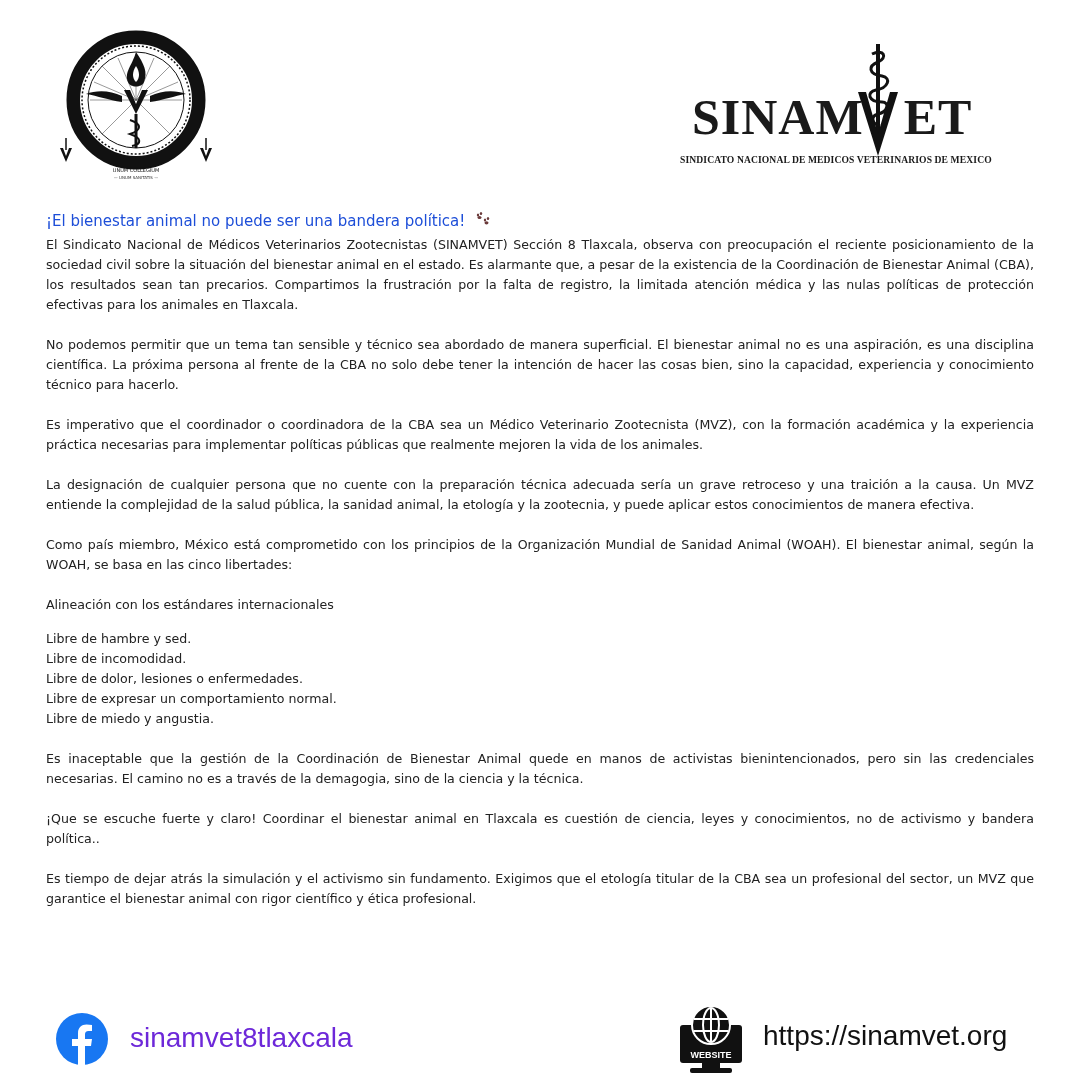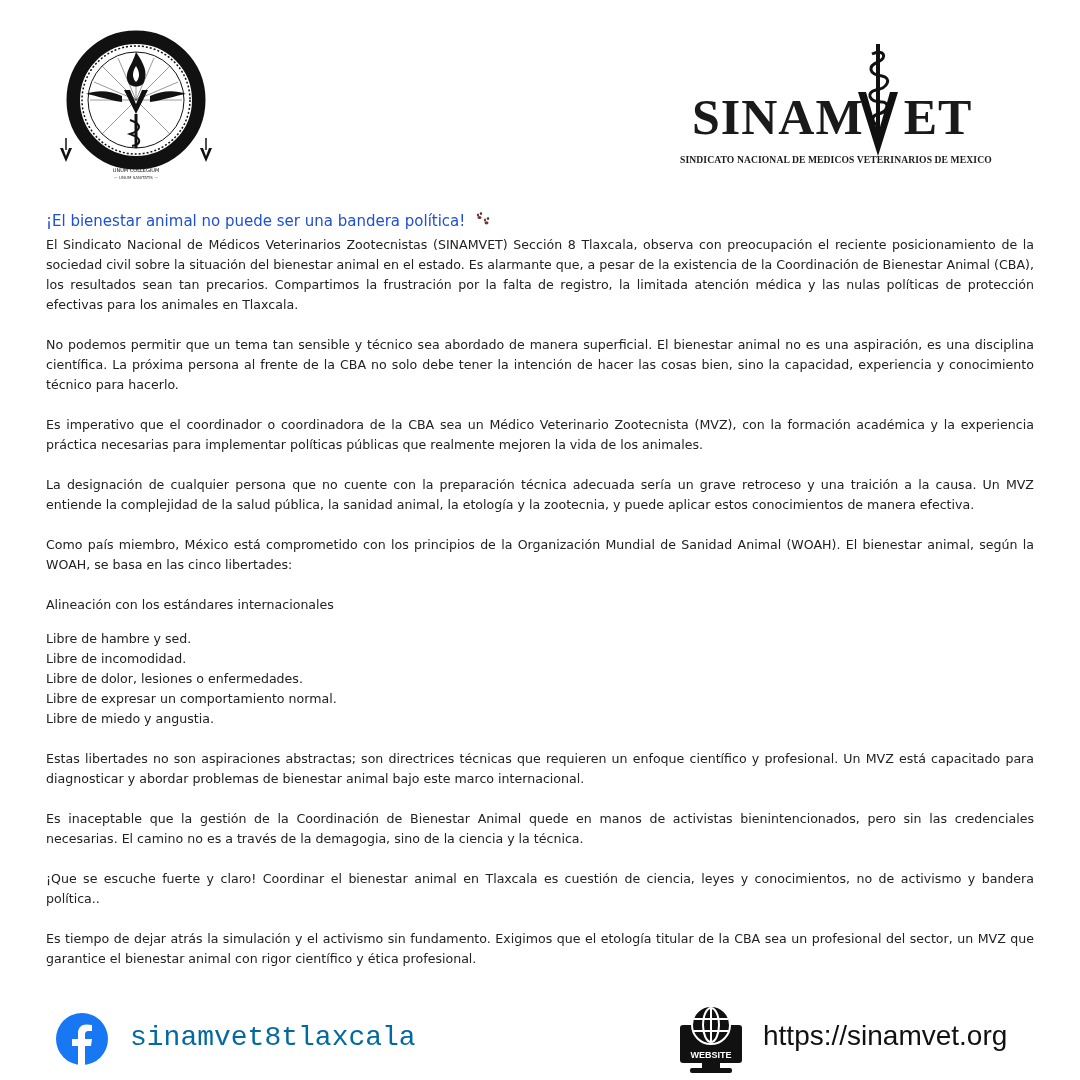--- a/index.html
+++ b/index.html
@@ -91,23 +91,23 @@
       width: 1080px; height: 85px;
     }
     .fb {
       position: absolute;
       left: 56px; top: 18px;
       width: 52px; height: 52px;
     }
     .fb-text {
       position: absolute;
       left: 130px; top: 27px;
-      font-family: Liberation Mono, monospace;
+      font-family: Liberation Sans, sans-serif;
       font-size: 28px;
-      color: #0369a1;
+      color: #6d28d9;
       white-space: nowrap;
     }
     .web-icon {
       position: absolute;
       left: 678px; top: 8px;
       width: 66px; height: 72px;
     }
     .web-text {
       position: absolute;
       left: 763px; top: 25px;
@@ -204,21 +204,20 @@
   <p class="para tight">Alineación con los estándares internacionales</p>
 
   <ul class="list">
     <li>Libre de hambre y sed.</li>
     <li>Libre de incomodidad.</li>
     <li>Libre de dolor, lesiones o enfermedades.</li>
     <li>Libre de expresar un comportamiento normal.</li>
     <li>Libre de miedo y angustia.</li>
   </ul>
 
-  <p class="para">Estas libertades no son aspiraciones abstractas; son directrices técnicas que requieren un enfoque científico y profesional. Un MVZ está capacitado para diagnosticar y abordar problemas de bienestar animal bajo este marco internacional.</p>
   <p class="para">Es inaceptable que la gestión de la Coordinación de Bienestar Animal quede en manos de activistas bienintencionados, pero sin las credenciales necesarias. El camino no es a través de la demagogia, sino de la ciencia y la técnica.</p>
   <p class="para">¡Que se escuche fuerte y claro! Coordinar el bienestar animal en Tlaxcala es cuestión de ciencia, leyes y conocimientos, no de activismo y bandera política..</p>
   <p class="para">Es tiempo de dejar atrás la simulación y el activismo sin fundamento. Exigimos que el etología titular de la CBA sea un profesional del sector, un MVZ que garantice el bienestar animal con rigor científico y ética profesional.</p>
 </div>
 
 <div class="footer">
   <div class="fb">
     <svg width="52" height="52" viewBox="0 0 52 52">
       <circle cx="26" cy="26" r="26" fill="#1877F2"></circle>
       <path d="M29 52 L29 33 L35 33 L36 26 L29 26 L29 21.5 C29 19.5 30 18 32.5 18 L36 18 L36 12 C34.5 11.8 32.5 11.6 30.5 11.6 C25.5 11.6 22 14.6 22 20.2 L22 26 L16 26 L16 33 L22 33 L22 52 Z" fill="#ffffff"></path>

